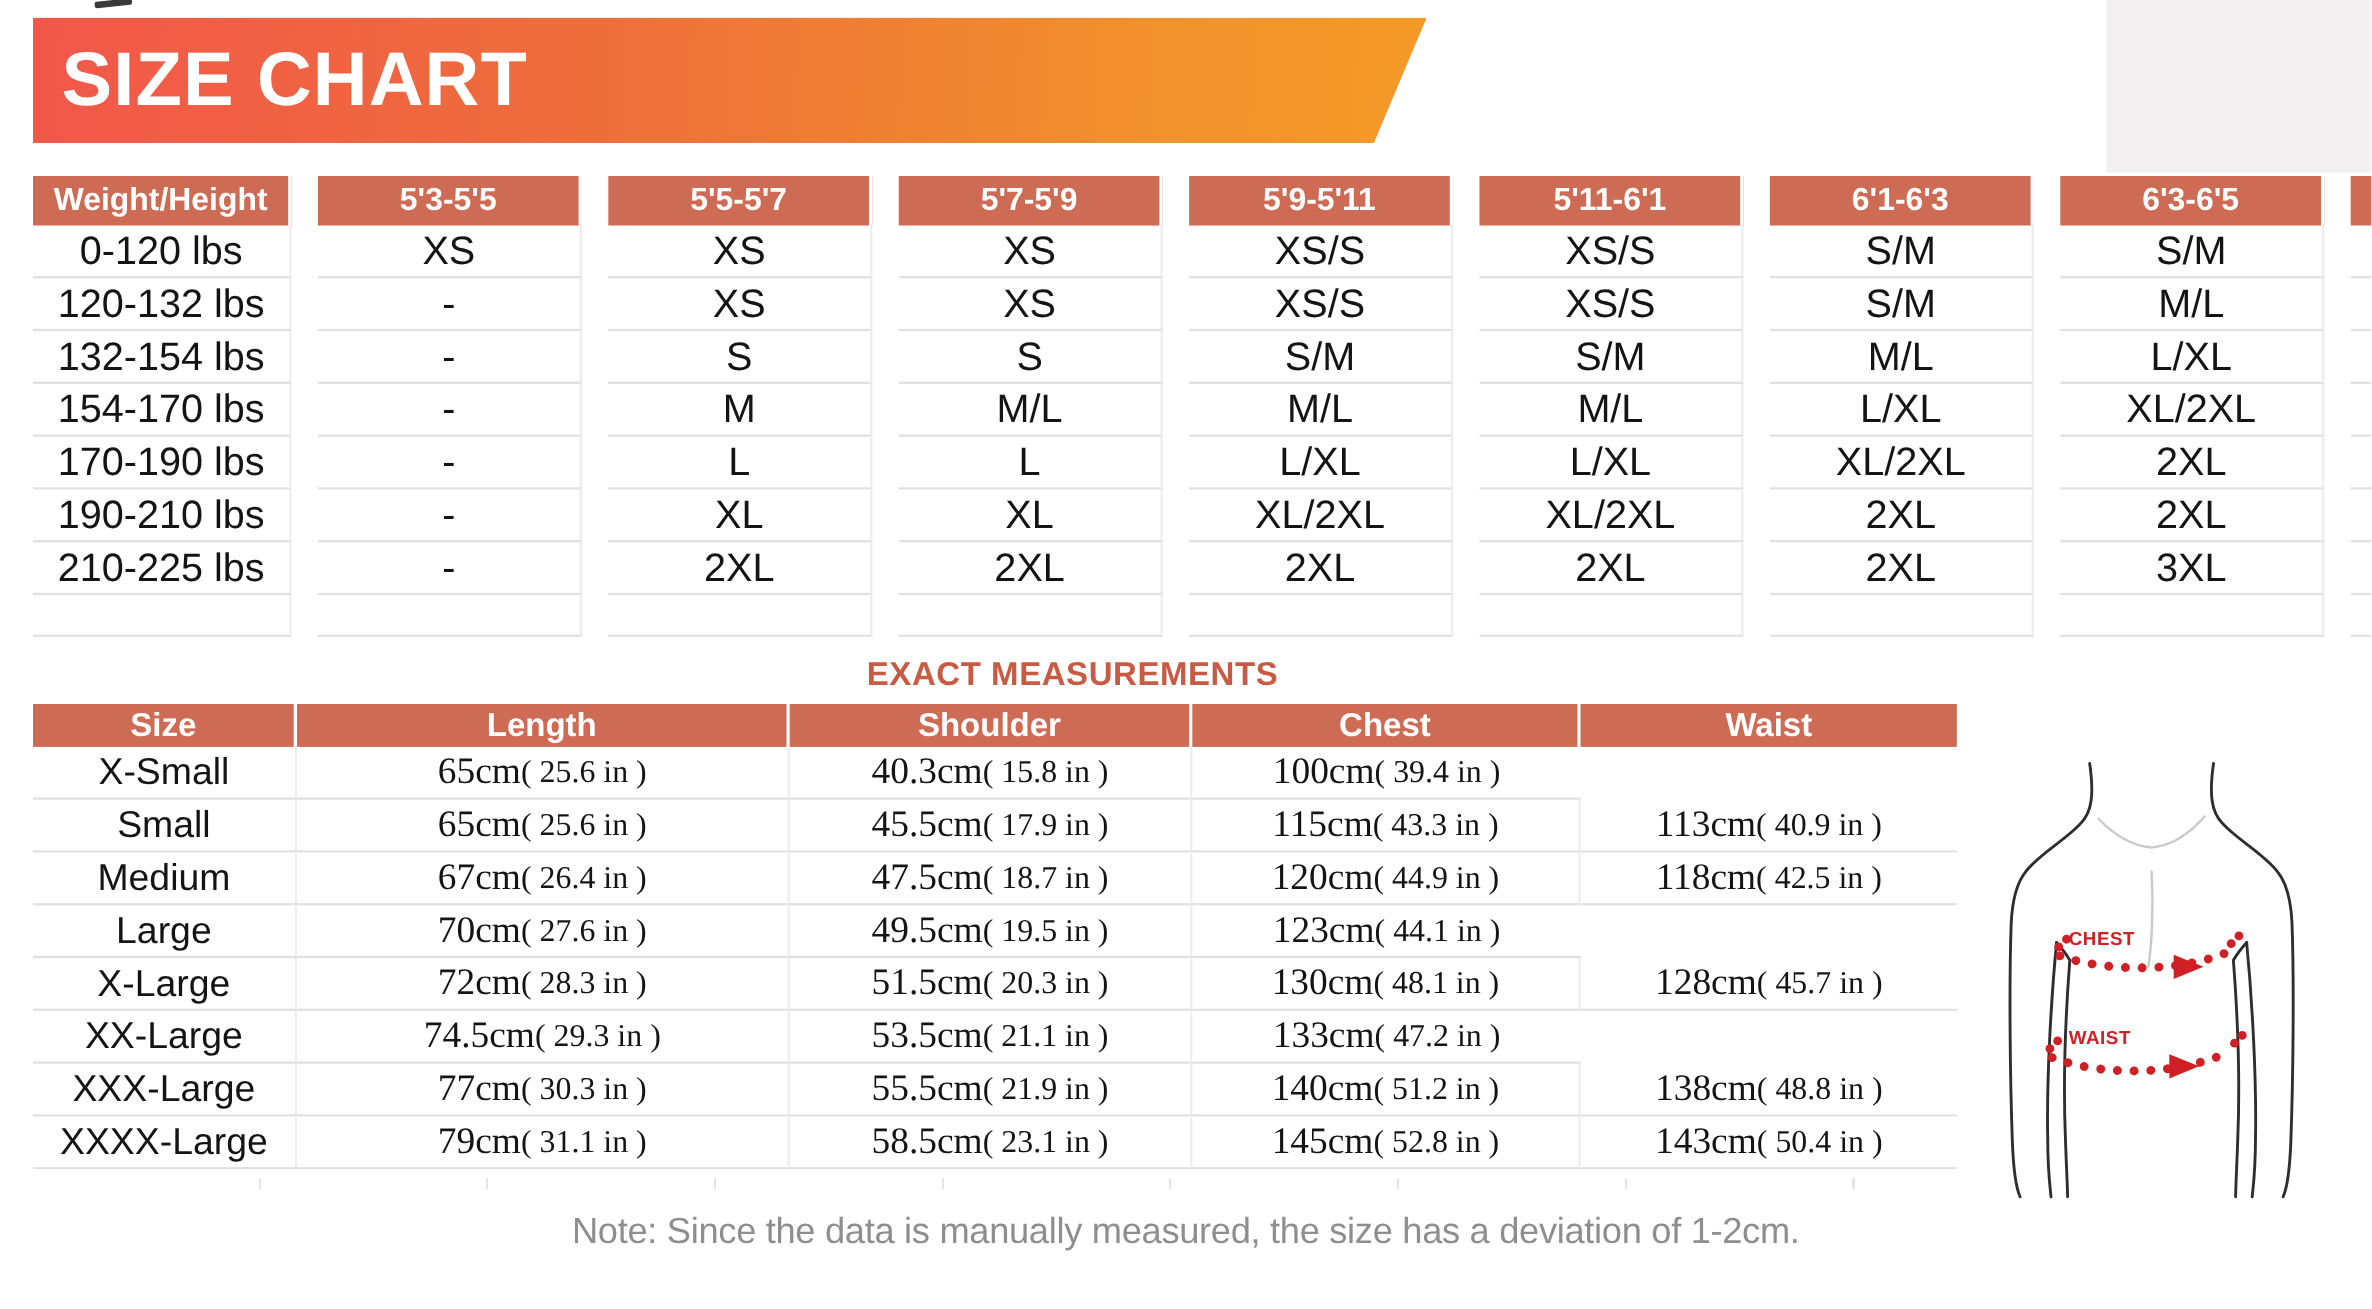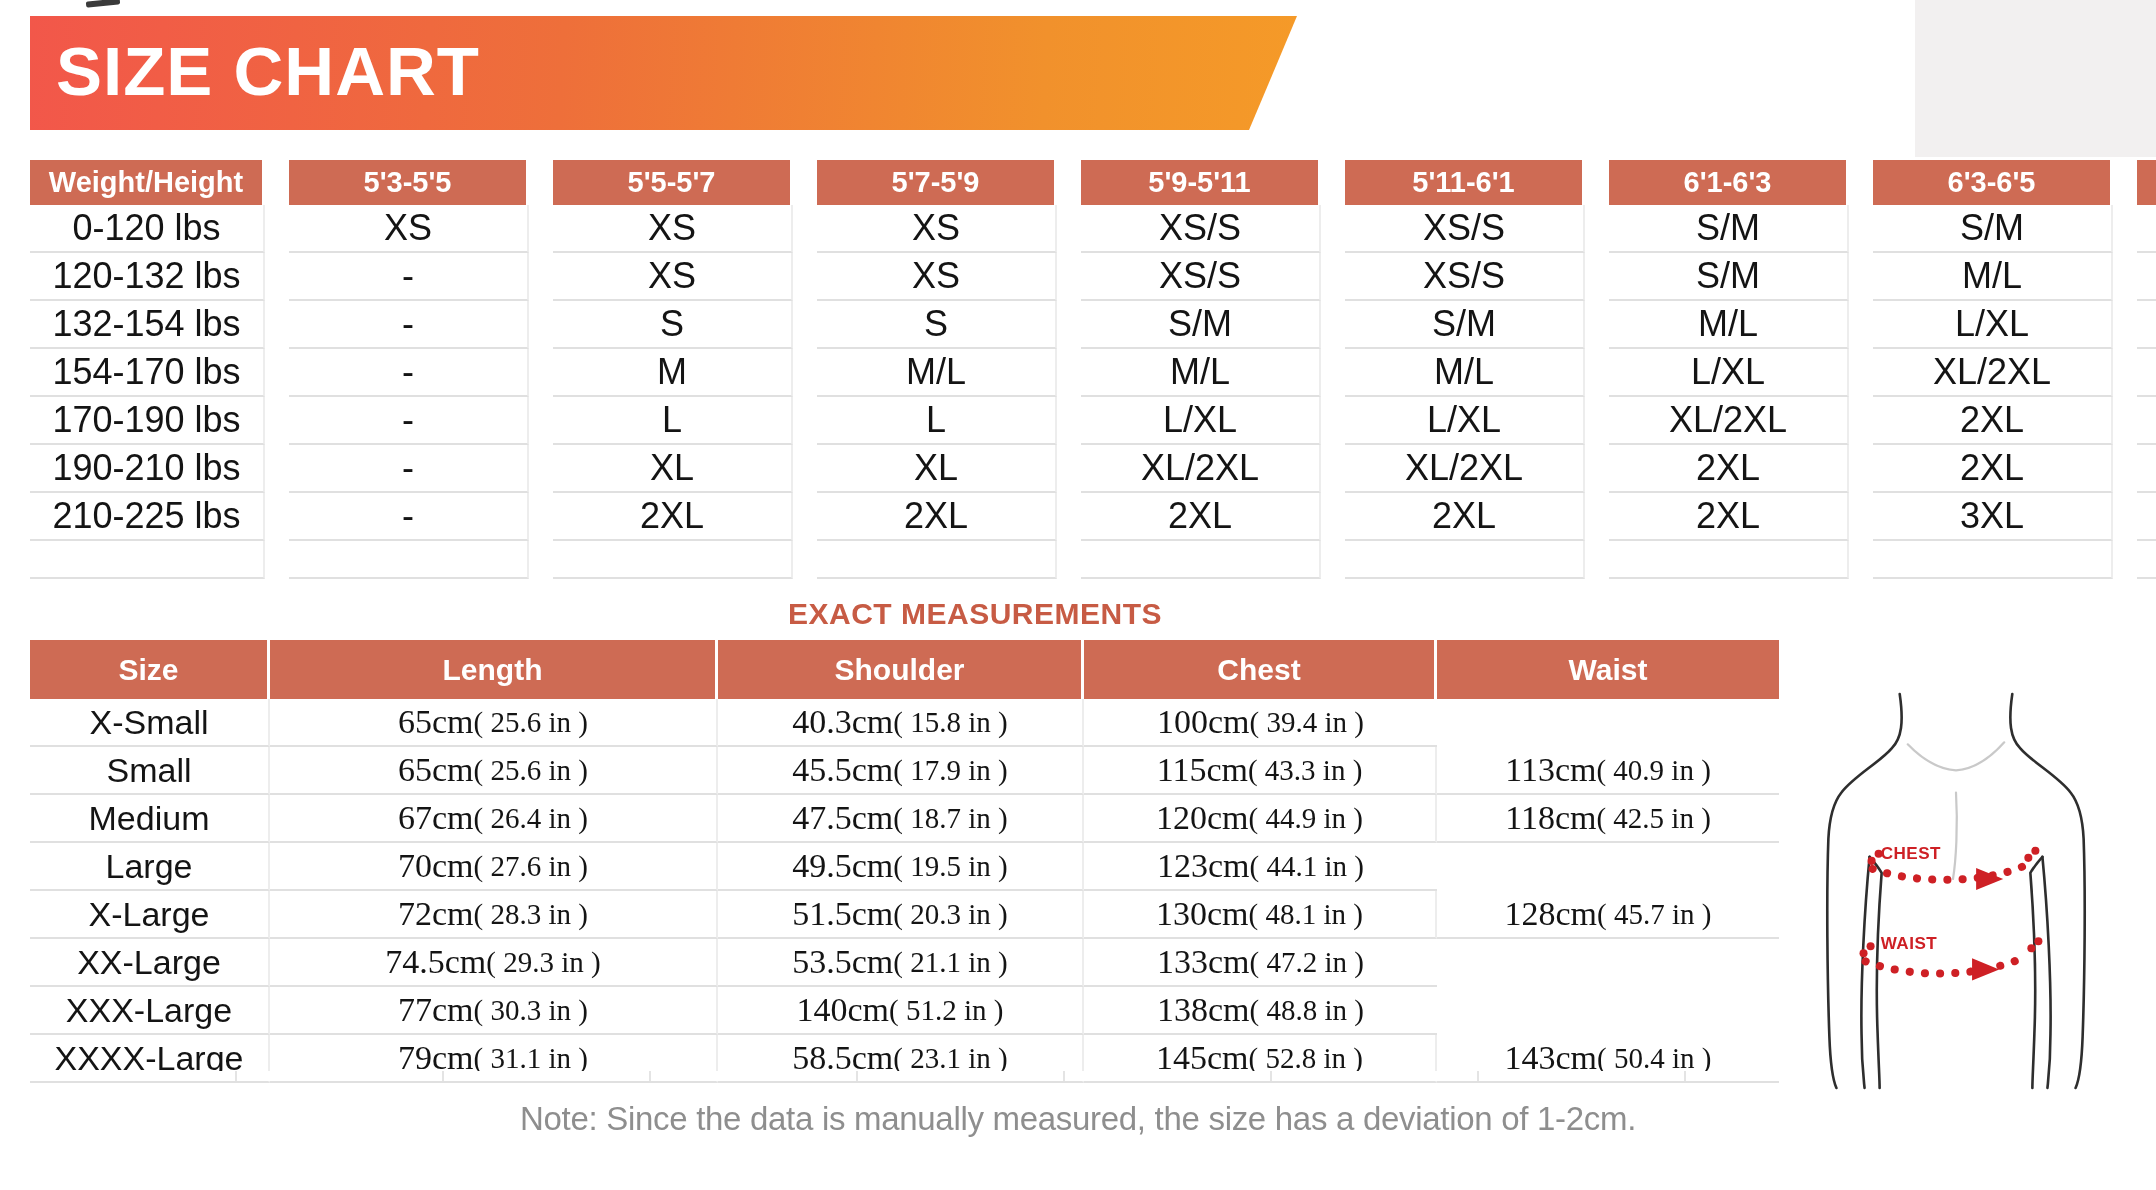--- a/index.html
+++ b/index.html
@@ -16,21 +16,21 @@
     transform:rotate(-6deg);border-radius:2px;}
   .corner-block{position:absolute;right:0;top:0;width:241px;height:157px;background:#F2F0F0;}
 
   
   .gtable{position:absolute;background:#fff;overflow:hidden;}
   .trow{display:grid;}
   .t1 .trow{grid-template-columns:235px repeat(8,240px);height:48px;gap:24px;}
   .t1 .trow.thead{height:45px;}
   .t1 .trow:last-child{height:38px;}
   .t2 .trow{grid-template-columns:240px 448px 366px 353px 342px;height:48px;}
-  .t2 .trow.thead{height:59px;}
+  .t2 .trow.thead{height:39px;}
   .tcell{display:flex;align-items:center;justify-content:center;box-sizing:border-box;
     border-right:2px solid #EDEDED;border-bottom:2px solid #E0E0E0;
     font-size:36px;color:#141414;white-space:nowrap;overflow:hidden;}
   .tcell:last-child{border-right:none;}
   .thead .tcell{background:var(--header_bg,#CE6B54);color:#fff;font-weight:bold;font-size:29px;
     border-right:3px solid #fff;border-bottom:none;}
   .thead .tcell:last-child{border-right:none;}
   .t2 .tcell{font-size:34px;}
   .t2 .tcell .cm{font-family:"Liberation Serif","DejaVu Serif",serif;font-size:34px;}
   .t2 .tcell .in{font-family:"Liberation Serif","DejaVu Serif",serif;font-size:29px;}
@@ -281,20 +281,24 @@
           <span class="in">( 47.2 in )</span>
         </div>
       </div>
       <div class="trow">
         <div class="tcell">XXX-Large</div>
         <div class="tcell">
           <span class="cm">77cm</span>
           <span class="in">( 30.3 in )</span>
         </div>
         <div class="tcell">
+          <span class="cm">55.5cm</span>
+          <span class="in">( 21.9 in )</span>
+        </div>
+        <div class="tcell">
           <span class="cm">140cm</span>
           <span class="in">( 51.2 in )</span>
         </div>
         <div class="tcell">
           <span class="cm">138cm</span>
           <span class="in">( 48.8 in )</span>
         </div>
       </div>
       <div class="trow">
         <div class="tcell">XXXX-Large</div>

